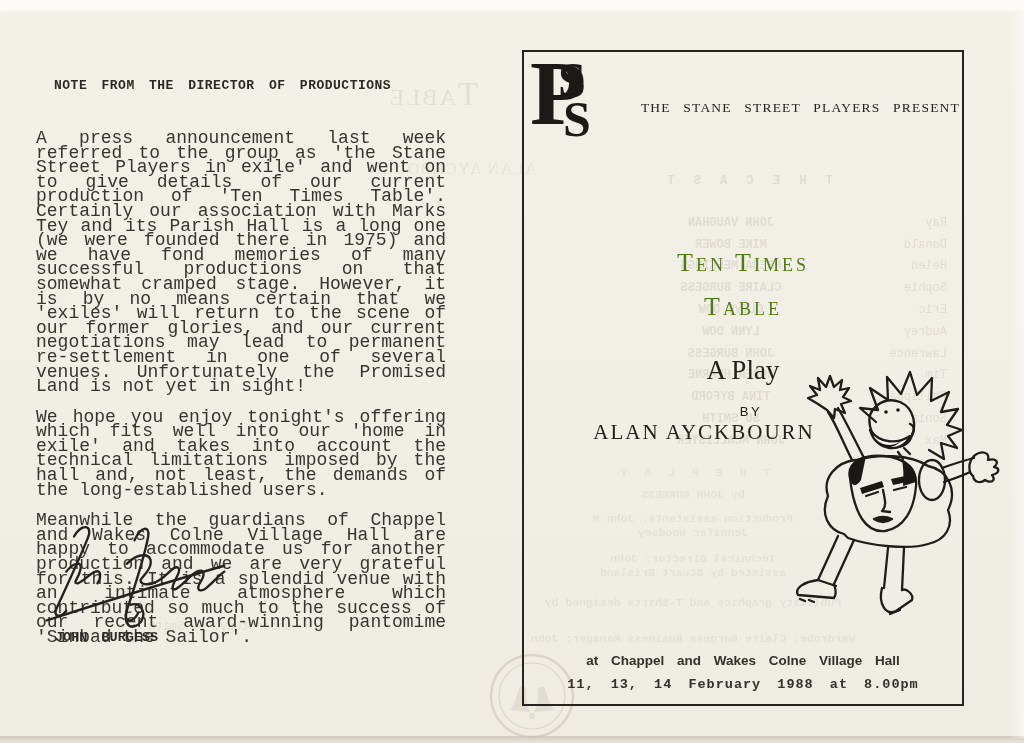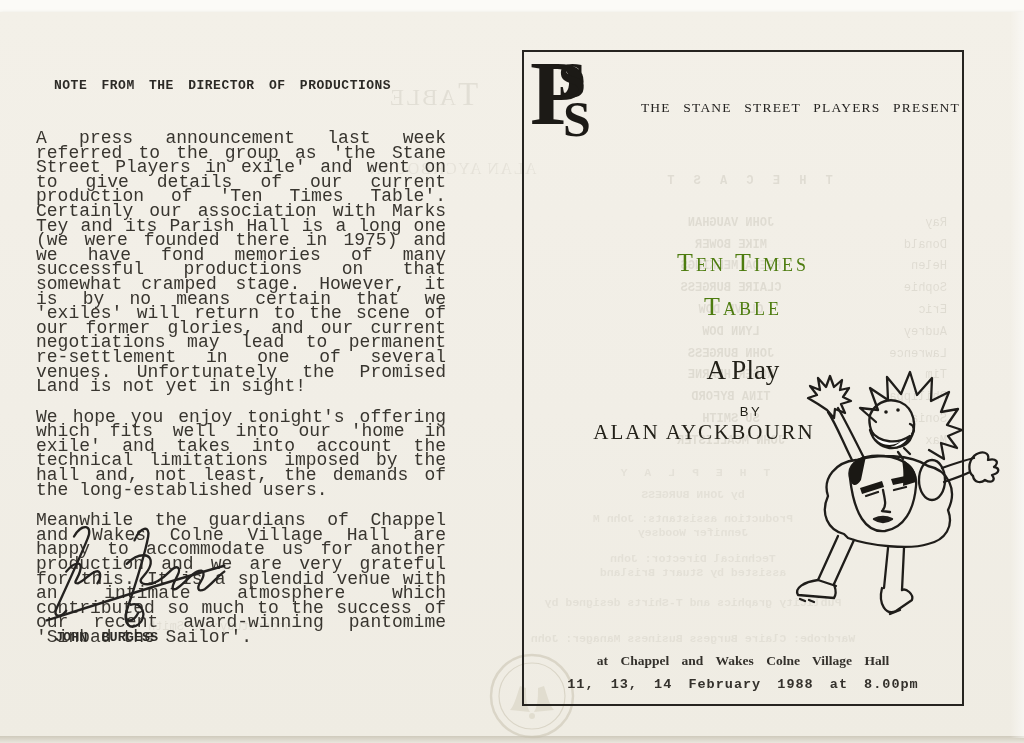--- a/index.html
+++ b/index.html
@@ -36,21 +36,21 @@
   .title-l1{top:196px;}
   .title-l2{top:240px;}
   .aplay{position:absolute;left:0;top:303px;width:100%;text-align:center;
         font-family:"Liberation Serif",serif;font-size:27px;color:#232119;}
   .by{position:absolute;left:8px;top:352px;width:100%;text-align:center;
         font-family:Liberation Sans, sans-serif;font-size:13px;letter-spacing:2.5px;color:#232119;}
   .author{position:absolute;left:-40px;top:368px;width:440px;text-align:center;
         font-family:"Liberation Serif",serif;font-size:21px;letter-spacing:2px;color:#232119;}
   .cartoon{position:absolute;left:266px;top:316px;width:215px;height:255px;}
   .venue{position:absolute;left:0;top:601px;width:100%;text-align:center;
-        font-family:Liberation Serif, serif;font-weight:bold;font-size:13.5px;
+        font-family:Liberation Sans, sans-serif;font-weight:bold;font-size:13.5px;
         word-spacing:9px;color:#34312c;}
   .dates{position:absolute;left:0;top:625px;width:100%;text-align:center;
         font-family:"Liberation Mono",monospace;font-weight:bold;font-size:13.5px;
         word-spacing:7px;letter-spacing:1px;color:#34312c;}
 
   
   .ghost{color:#837c6b;pointer-events:none;}
   .mirror{transform:scaleX(-1);}
   .ghost-table{position:absolute;left:388px;top:76px;font-family:"Liberation Serif",serif;
         font-variant:small-caps;font-size:33px;letter-spacing:2px;opacity:.14;}

